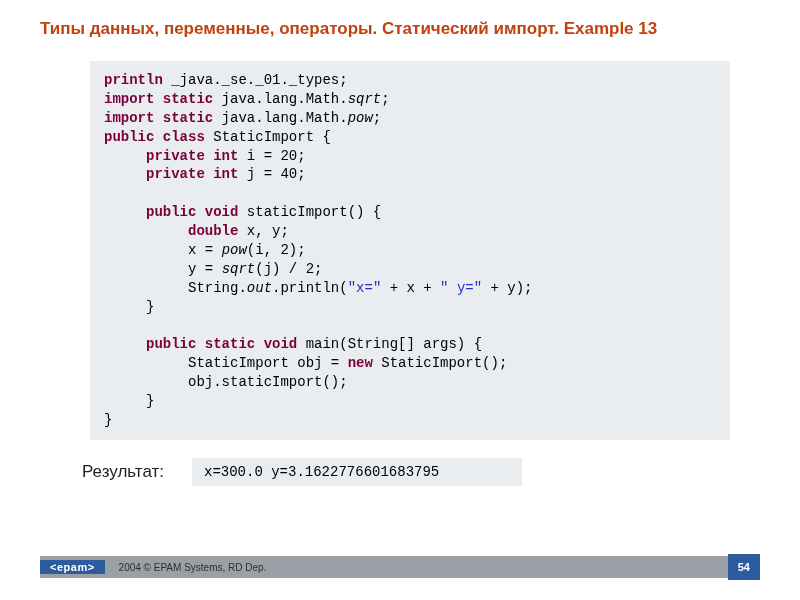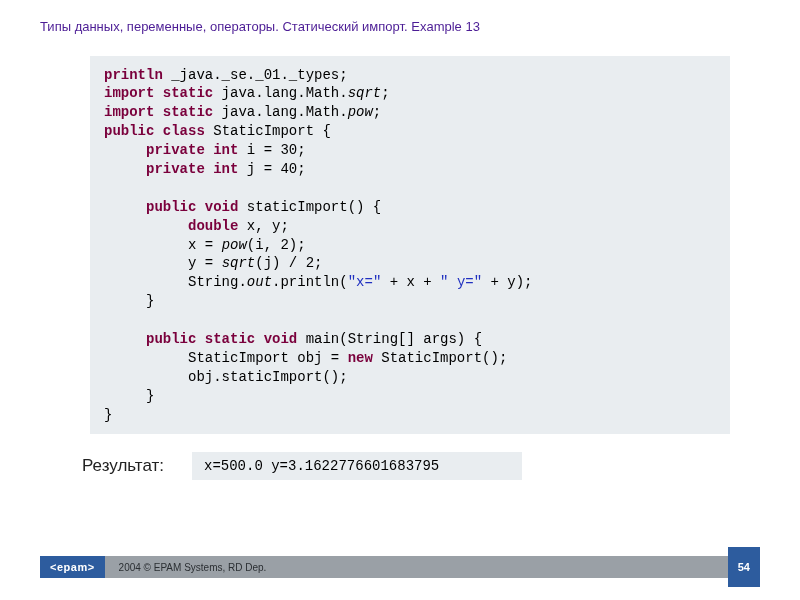--- a/index.html
+++ b/index.html
@@ -4,23 +4,23 @@
 <style>
   * { box-sizing: border-box; margin: 0; padding: 0; }
   body {
     width: 800px; height: 600px;
     font-family: Verdana, Arial, sans-serif;
     background: #fff;
     position: relative;
     overflow: hidden;
   }
   .title {
-    color: #4c1d95;
-    font-weight: normal;
-    font-size: 13px;
+    color: #c2410c;
+    font-weight: bold;
+    font-size: 17px;
     padding: 18px 40px 10px 40px;
     line-height: 1.35;
   }
   .code-block {
     background: #e9edf0;
     margin: 10px 70px 12px 90px;
     padding: 10px 14px;
     font-family: "Courier New", monospace;
     font-size: 14px;
     line-height: 1.35;
@@ -55,66 +55,66 @@
     display: flex;
     align-items: center;
     font-size: 10px;
     color: #2b2f33;
   }
   .footer .logo {
     background: #2d5c9e;
     color: #fff;
     font-weight: bold;
     font-size: 11px;
-    height: 22px;
+    height: 14px;
     display: flex;
     align-items: center;
     padding: 0 10px;
     letter-spacing: 0.5px;
     margin-right: 14px;
   }
   .footer .pgnum {
     margin-left: auto;
     background: #2d5c9e;
     color: #fff;
     font-weight: bold;
-    height: 40px;
+    height: 26px;
     display: flex;
     align-items: center;
     padding: 0 10px;
     font-size: 11px;
   }
 </style>
 </head>
 <body>
 
 <div class="title">Типы данных, переменные, операторы. Статический импорт. Example 13</div>
 
 <div class="code-block"><span class="kw">println</span><span> _java._se._01._types;</span>
 <span class="kw">import static</span><span> java.lang.Math.</span><span class="it">sqrt</span><span>;</span>
 <span class="kw">import static</span><span> java.lang.Math.</span><span class="it">pow</span><span>;</span>
 <span class="kw">public class</span><span> StaticImport {</span>
-<span class="kw">     private int</span><span> i = 30;</span>
+<span class="kw">     private int</span><span> i = 20;</span>
 <span class="kw">     private int</span><span> j = 40;</span>
 
 <span class="kw">     public void</span><span> staticImport() {</span>
 <span class="kw">          double</span><span> x, y;</span>
 <span>          x = </span><span class="it">pow</span><span>(i, 2);</span>
 <span>          y = </span><span class="it">sqrt</span><span>(j) / 2;</span>
 <span>          String.</span><span class="it">out</span><span>.println(</span><span class="st">"x="</span><span> + x + </span><span class="st">" y="</span><span> + y);</span>
 <span>     }</span>
 
 <span class="kw">     public static void</span><span> main(String[] args) {</span>
 <span>          StaticImport obj = </span><span class="kw">new</span><span> StaticImport();</span>
 <span>          obj.staticImport();</span>
 <span>     }</span>
 <span>}</span></div>
 
 <div class="result-row">
   <div class="result-label">Результат:</div>
-  <div class="result-box">x=500.0   y=3.1622776601683795</div>
+  <div class="result-box">x=300.0   y=3.1622776601683795</div>
 </div>
 
 <div class="footer">
   <div class="logo">&lt;epam&gt;</div>
   <div>2004 © EPAM Systems, RD Dep.</div>
   <div class="pgnum">54</div>
 </div>
 
 </body></html>

